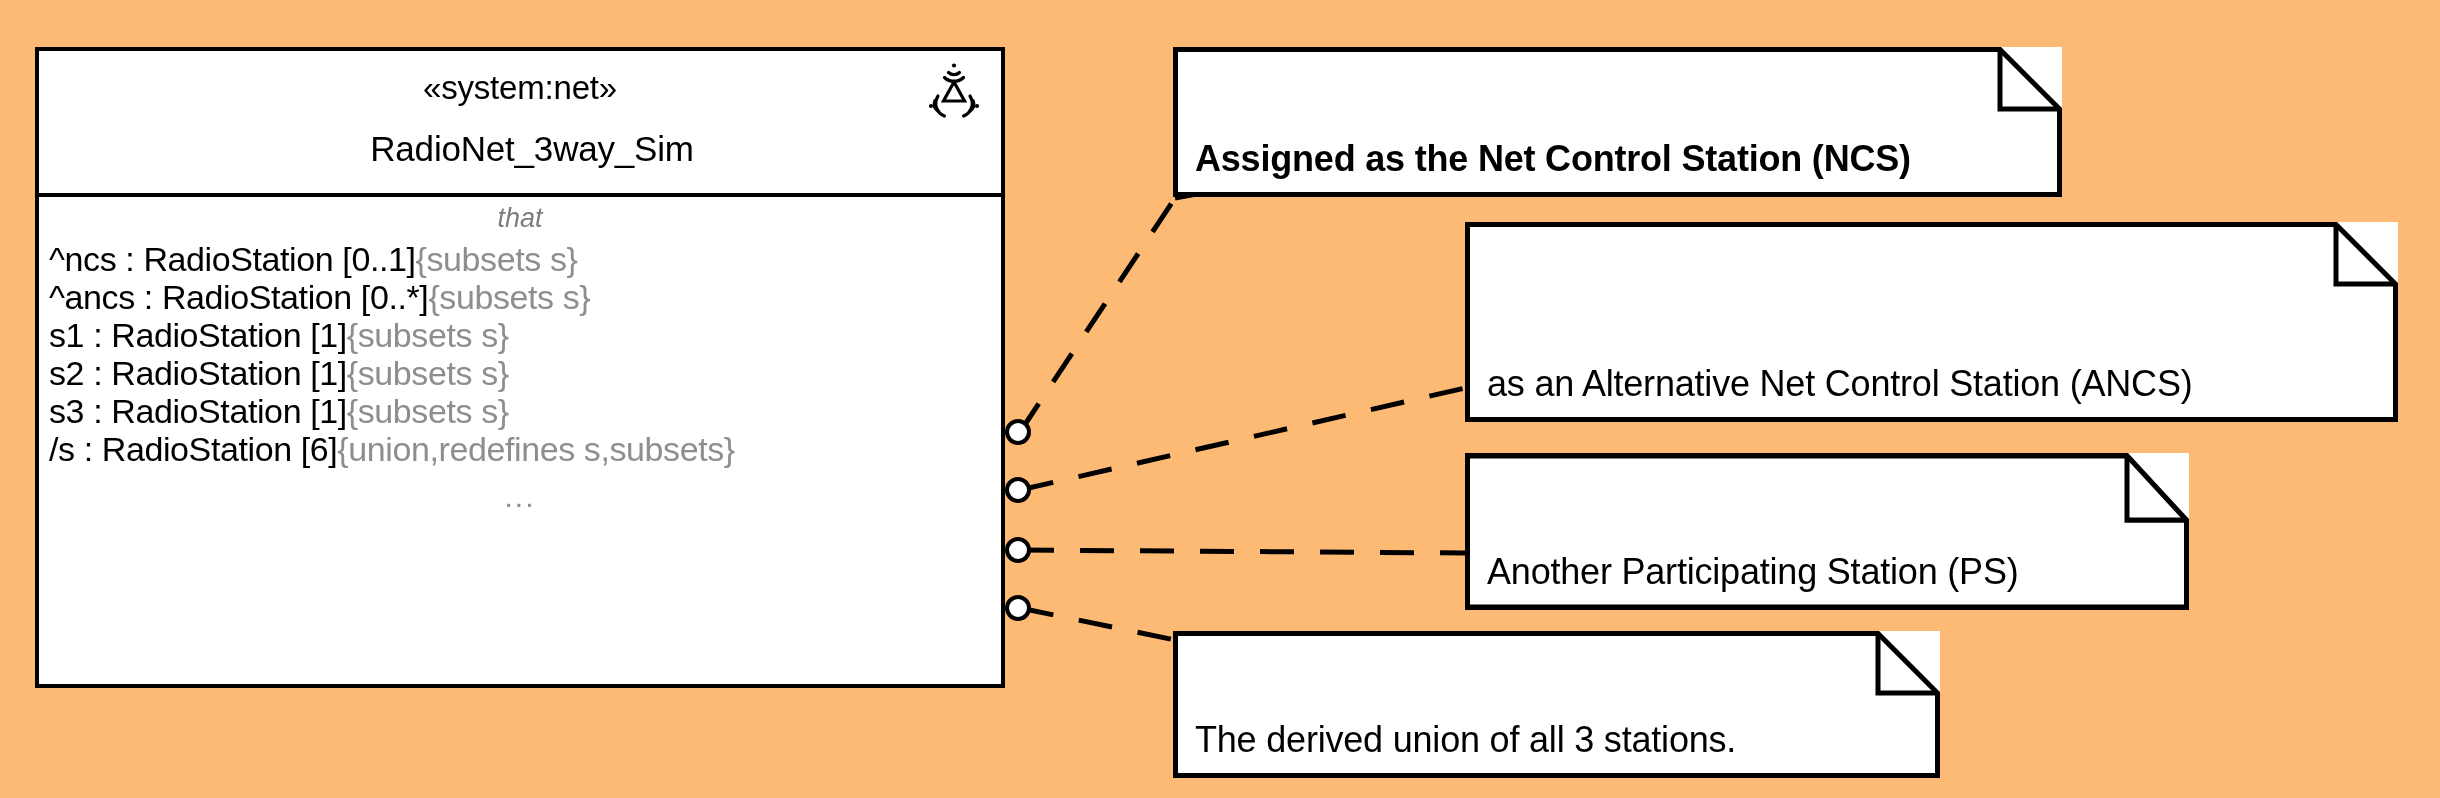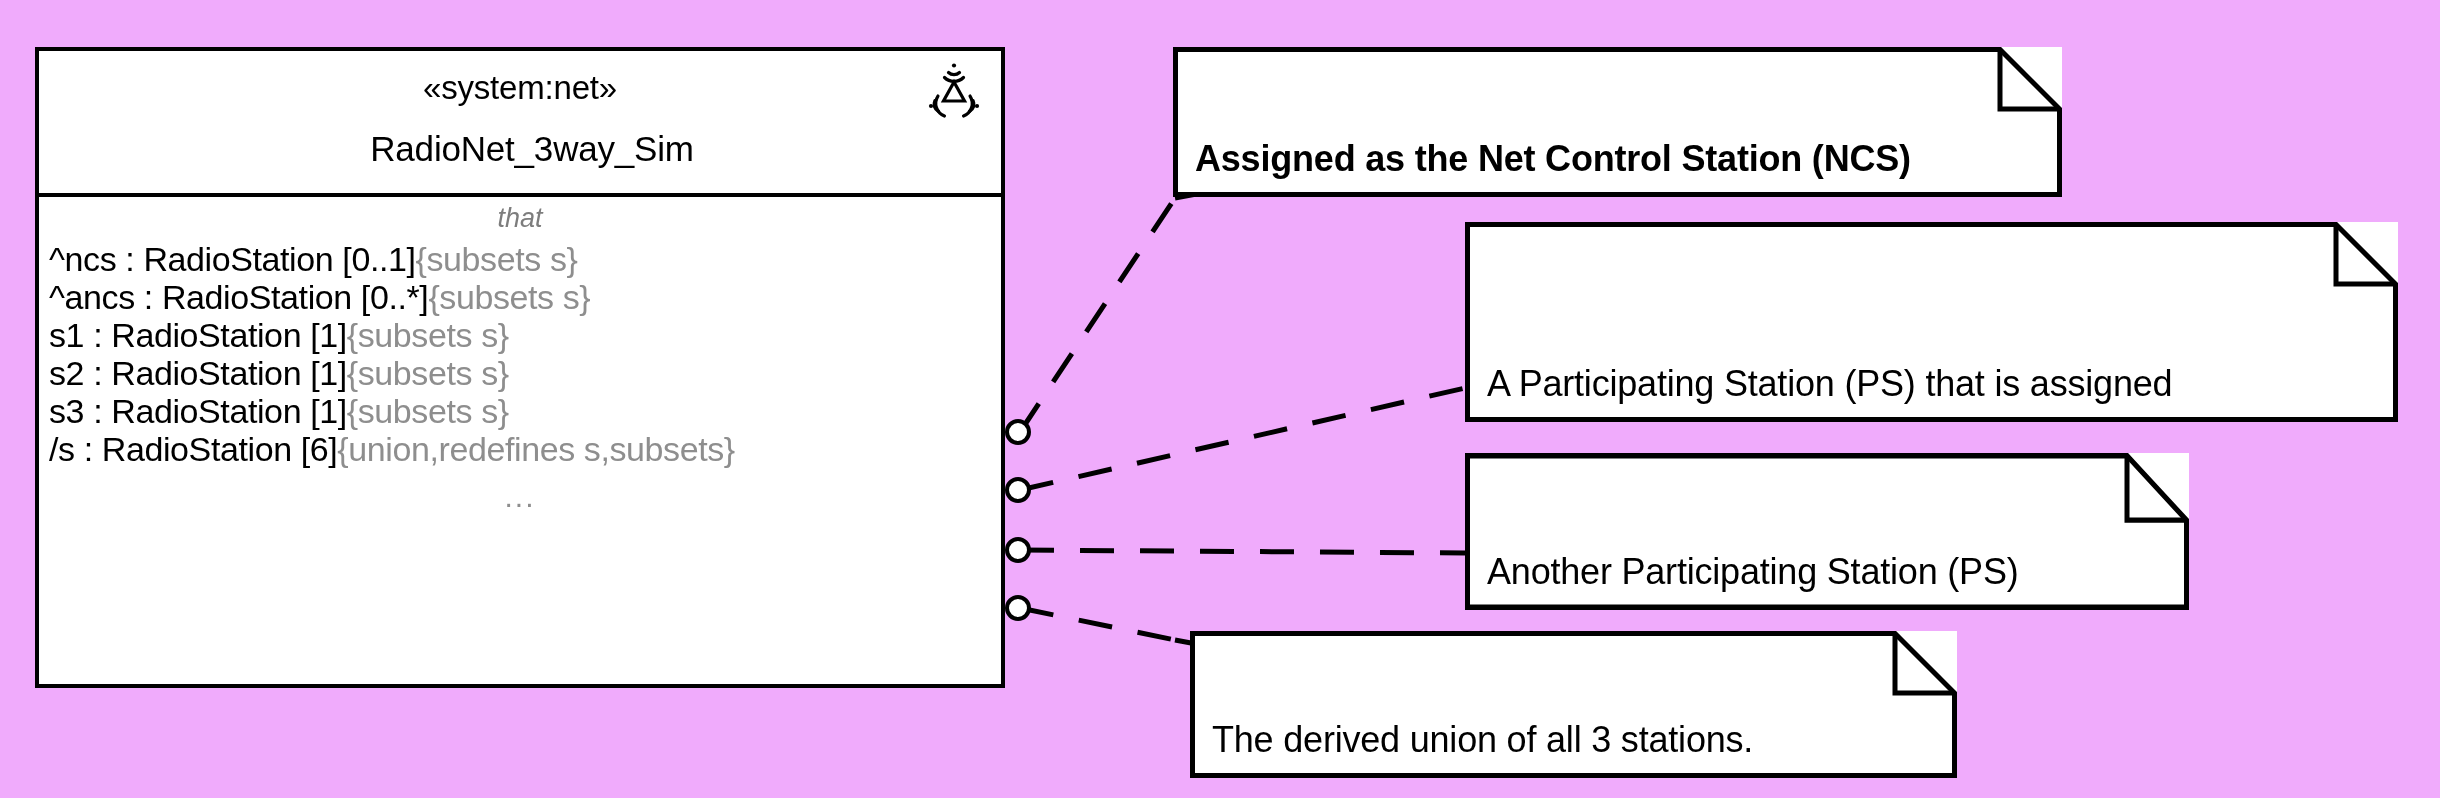--- a/index.html
+++ b/index.html
@@ -5,21 +5,21 @@
 <style>
   html, body {
     margin: 0;
     padding: 0;
     background: #ffffff;
   }
   #canvas {
     position: relative;
     width: 2440px;
     height: 798px;
-    background: #f0abfc;
+    background: #fdba74;
     font-family: "Liberation Sans", sans-serif;
     overflow: hidden;
   }
 
   
   #connector-layer {
     position: absolute;
     left: 0; top: 0;
     width: 2440px;
     height: 798px;
@@ -227,35 +227,35 @@
       <span class="line">Assigned as the Net Control Station (NCS)</span>
     </div>
   </div>
 
   <div class="note" style="left:1465px; top:222px; width:933px; height:200px;">
     <svg class="note-svg" viewBox="0 0 933 200" preserveAspectRatio="none">
       <path d="M2.5 2.5 H 871 L 930.5 62 V 197.5 H 2.5 Z" fill="#ffffff" stroke="#000000" stroke-width="5"></path>
       <path d="M871 2.5 V 62 H 930.5" fill="none" stroke="#000000" stroke-width="5"></path>
     </svg>
     <div class="note-text">
-      <span class="line">A Participating Station (PS) that is assigned</span>
+      <span class="line">as an Alternative Net Control Station (ANCS)</span>
     </div>
   </div>
 
   <div class="note" style="left:1465px; top:453px; width:724px; height:157px;">
     <svg class="note-svg" viewBox="0 0 724 145" preserveAspectRatio="none">
       <path d="M2.5 2.5 H 662 L 721.5 62 V 142.5 H 2.5 Z" fill="#ffffff" stroke="#000000" stroke-width="5"></path>
       <path d="M662 2.5 V 62 H 721.5" fill="none" stroke="#000000" stroke-width="5"></path>
     </svg>
     <div class="note-text">
       <span class="line">Another Participating Station (PS)</span>
     </div>
   </div>
 
-  <div class="note" style="left:1173px; top:631px; width:767px; height:147px;margin-left:17px;">
+  <div class="note" style="left:1173px; top:631px; width:767px; height:147px;">
     <svg class="note-svg" viewBox="0 0 767 147" preserveAspectRatio="none">
       <path d="M2.5 2.5 H 705 L 764.5 62 V 144.5 H 2.5 Z" fill="#ffffff" stroke="#000000" stroke-width="5"></path>
       <path d="M705 2.5 V 62 H 764.5" fill="none" stroke="#000000" stroke-width="5"></path>
     </svg>
     <div class="note-text">
       <span class="line">The derived union of all 3 stations.</span>
     </div>
   </div>
 
 </div>

